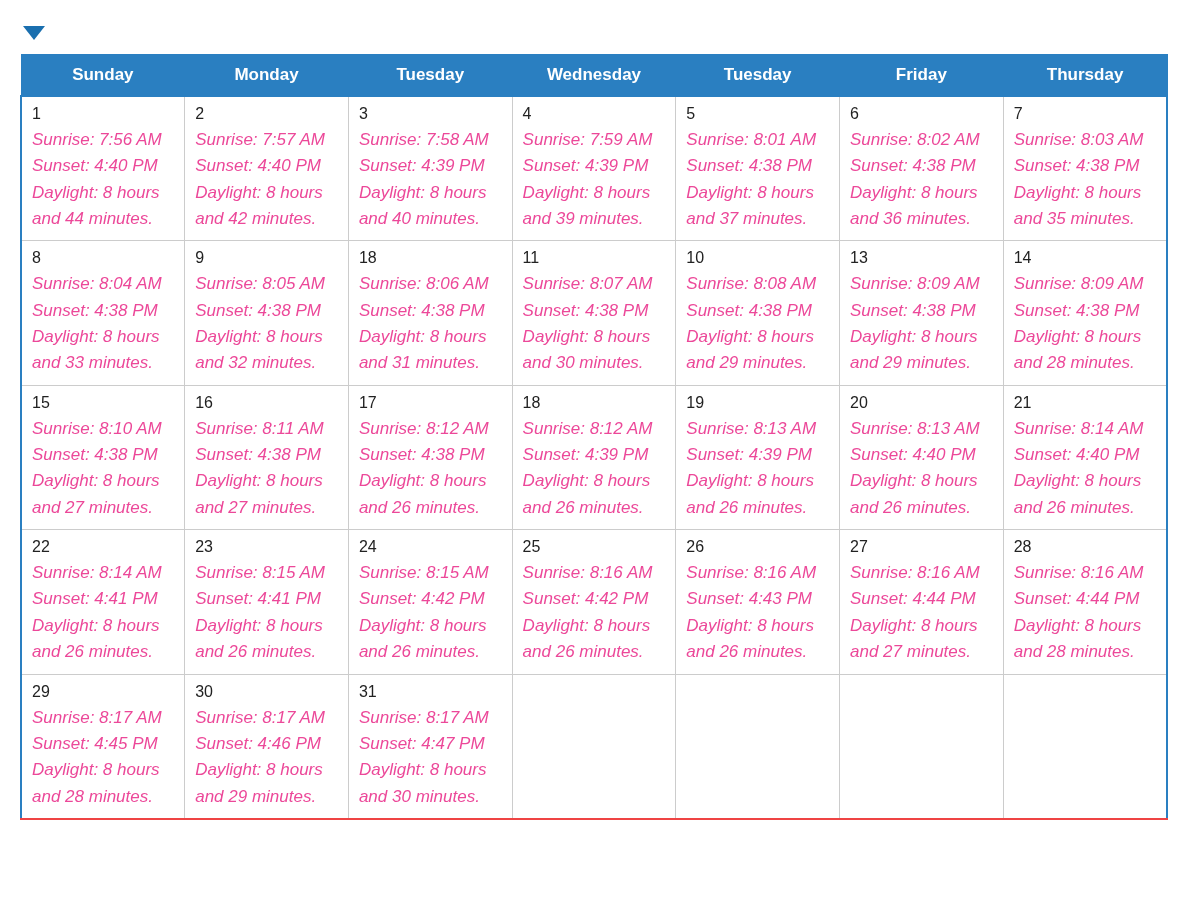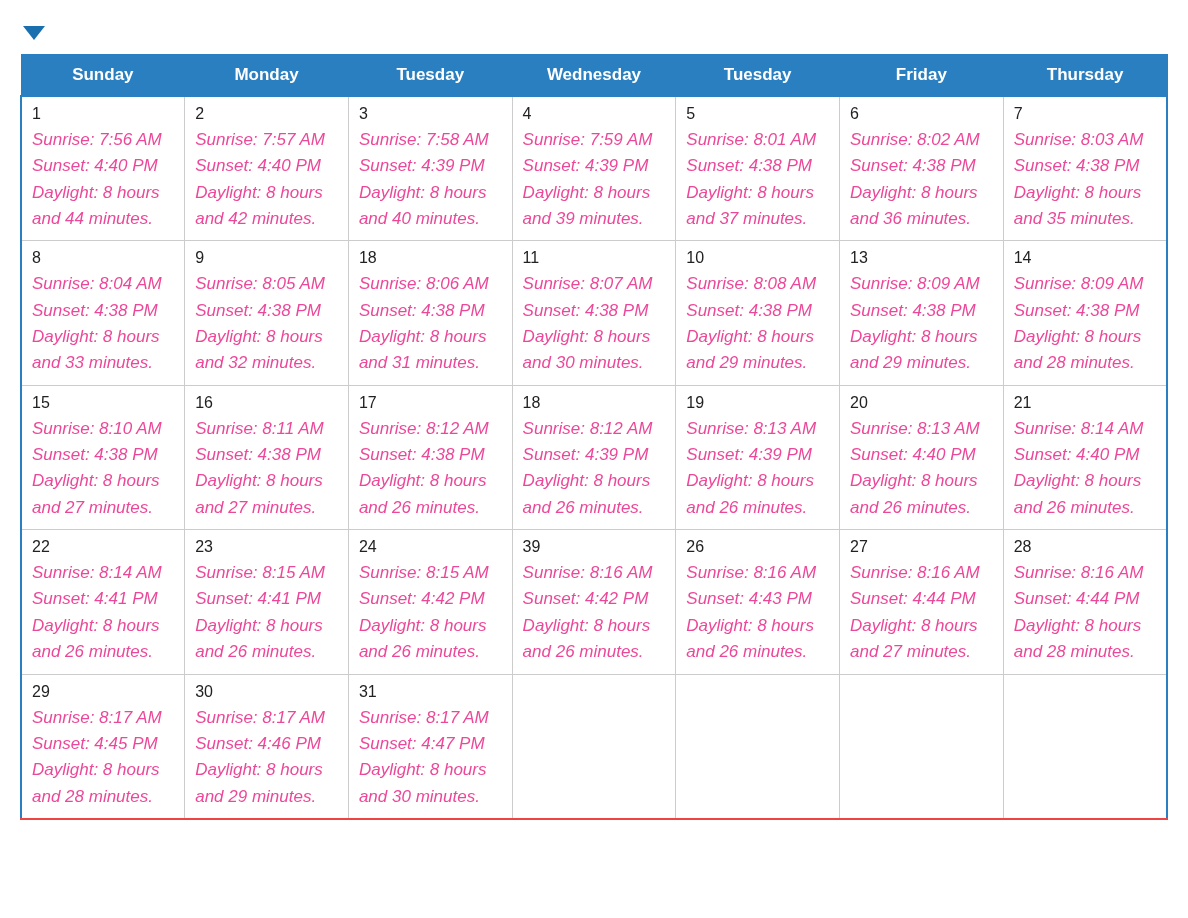--- a/index.html
+++ b/index.html
@@ -239,21 +239,21 @@
         </td>
         <td>
           <span class="day-num">23</span>
           <div class="day-info">Sunrise: 8:15 AM<br>Sunset: 4:41 PM<br>Daylight: 8 hours<br>and 26 minutes.</div>
         </td>
         <td>
           <span class="day-num">24</span>
           <div class="day-info">Sunrise: 8:15 AM<br>Sunset: 4:42 PM<br>Daylight: 8 hours<br>and 26 minutes.</div>
         </td>
         <td>
-          <span class="day-num">39</span>
+          <span class="day-num">25</span>
           <div class="day-info">Sunrise: 8:16 AM<br>Sunset: 4:42 PM<br>Daylight: 8 hours<br>and 26 minutes.</div>
         </td>
         <td>
           <span class="day-num">26</span>
           <div class="day-info">Sunrise: 8:16 AM<br>Sunset: 4:43 PM<br>Daylight: 8 hours<br>and 26 minutes.</div>
         </td>
         <td>
           <span class="day-num">27</span>
           <div class="day-info">Sunrise: 8:16 AM<br>Sunset: 4:44 PM<br>Daylight: 8 hours<br>and 27 minutes.</div>
         </td>

